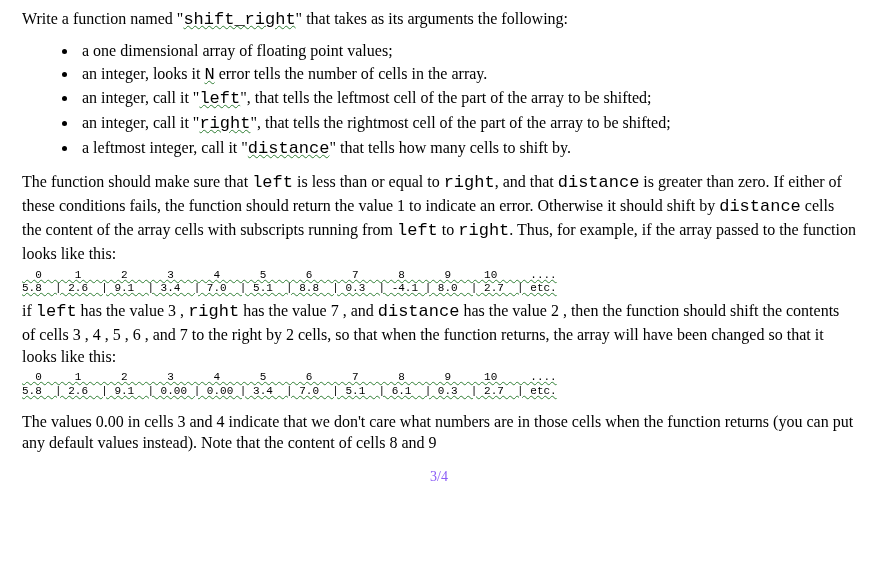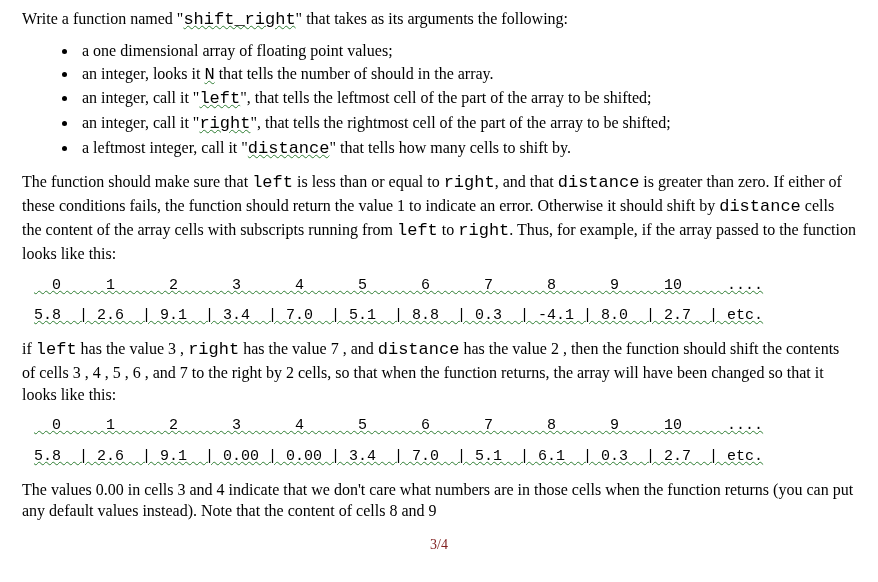--- a/index.html
+++ b/index.html
@@ -25,67 +25,67 @@
   .mono {
     font-family: "Courier New", Courier, monospace;
     font-size: 17px;
   }
   .underline-wavy {
     text-decoration: underline wavy #2e7d32;
     text-decoration-thickness: 1px;
   }
   .array-row {
     font-family: "Courier New", Courier, monospace;
-    font-size: 15px;
+    font-size: 11px;
     white-space: pre;
     text-decoration: underline wavy #2e7d32;
     text-decoration-thickness: 1px;
-    margin: 12px;
+    margin: 0;
     line-height: 1.25;
   }
   .page-num {
     text-align: center;
     font-size: 14px;
-    color: #7f1d1d;
+    color: #8b5cf6;
     margin-top: 14px;
   }
 </style>
 </head>
 <body>
 
 <p class="para">
   <span>Write a function named "</span><span class="mono underline-wavy">shift_right</span><span>" that takes as its arguments the following:</span>
 </p>
 
 <ul class="bullets">
   <li>
     <span>a one dimensional array of floating point values;</span>
   </li>
   <li>
-    <span>an integer, looks it </span><span class="mono underline-wavy">N</span><span> that tells the number of should in the array.</span>
+    <span>an integer, looks it </span><span class="mono underline-wavy">N</span><span> error tells the number of cells in the array.</span>
   </li>
   <li>
     <span>an integer, call it "</span><span class="mono underline-wavy">left</span><span>", that tells the leftmost cell of the part of the array to be shifted;</span>
   </li>
   <li>
     <span>an integer, call it "</span><span class="mono underline-wavy">right</span><span>", that tells the rightmost cell of the part of the array to be shifted;</span>
   </li>
   <li>
     <span>a leftmost integer, call it "</span><span class="mono underline-wavy">distance</span><span>" that tells how many cells to shift by.</span>
   </li>
 </ul>
 
 <p class="para">
   <span>The function should make sure that </span><span class="mono">left</span><span> is less than or equal to </span><span class="mono">right</span><span>, and that </span><span class="mono">distance</span><span> is greater than zero. If either of these conditions fails, the function should return the value 1 to indicate an error. Otherwise it should shift by </span><span class="mono">distance</span><span> cells the content of the array cells with subscripts running from </span><span class="mono">left</span><span> to </span><span class="mono">right</span><span>. Thus, for example, if the array passed to the function looks like this:</span>
 </p>
 
 <div class="array-row">  0     1      2      3      4      5      6      7      8      9     10     ....</div>
 <div class="array-row">5.8  | 2.6  | 9.1  | 3.4  | 7.0  | 5.1  | 8.8  | 0.3  | -4.1 | 8.0  | 2.7  | etc.</div>
 
-<p class="para" style="margin-top:12px">
+<p class="para" style="margin-top:4px">
   <span>if </span><span class="mono">left</span><span> has the value 3 , </span><span class="mono">right</span><span> has the value 7 , and </span><span class="mono">distance</span><span> has the value 2 , then the function should shift the contents of cells 3 , 4 , 5 , 6 , and 7 to the right by 2 cells, so that when the function returns, the array will have been changed so that it looks like this:</span>
 </p>
 
 <div class="array-row">  0     1      2      3      4      5      6      7      8      9     10     ....</div>
 <div class="array-row">5.8  | 2.6  | 9.1  | 0.00 | 0.00 | 3.4  | 7.0  | 5.1  | 6.1  | 0.3  | 2.7  | etc.</div>
 
 <p class="para" style="margin-top:12px">The values 0.00 in cells 3 and 4 indicate that we don't care what numbers are in those cells when the function returns (you can put any default values instead). Note that the content of cells 8 and 9</p>
 
 <div class="page-num">3/4</div>
 

